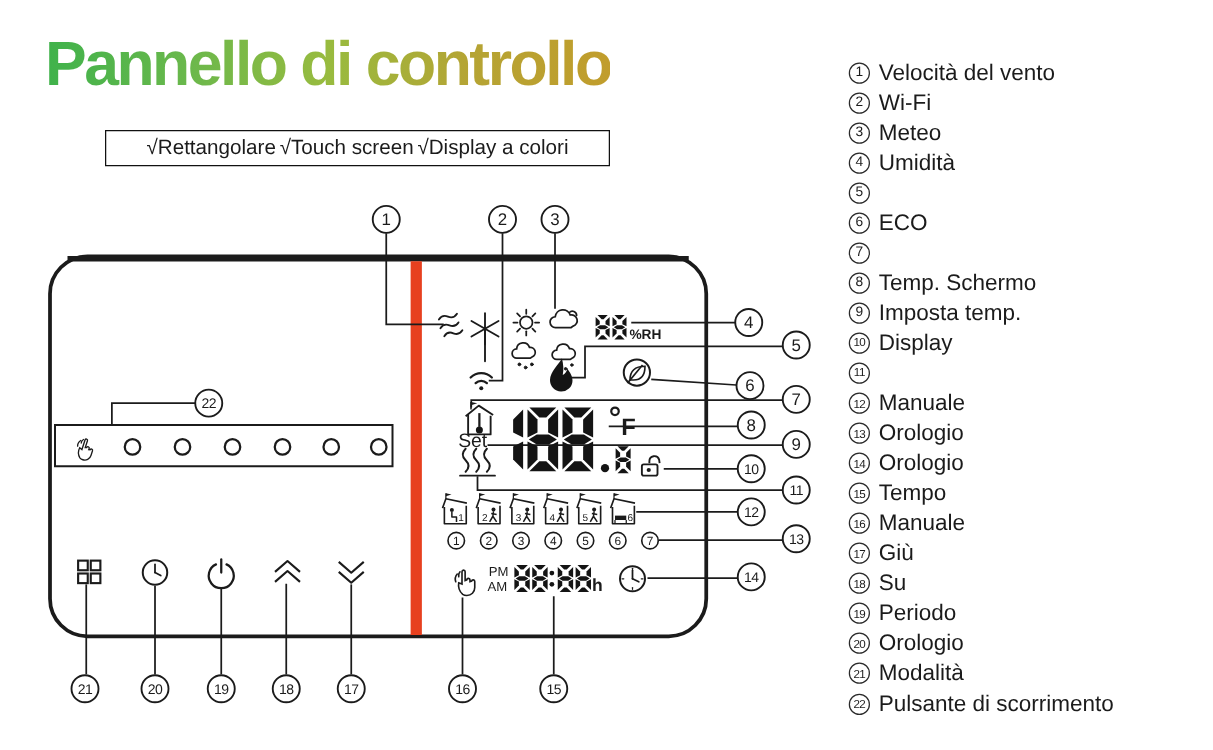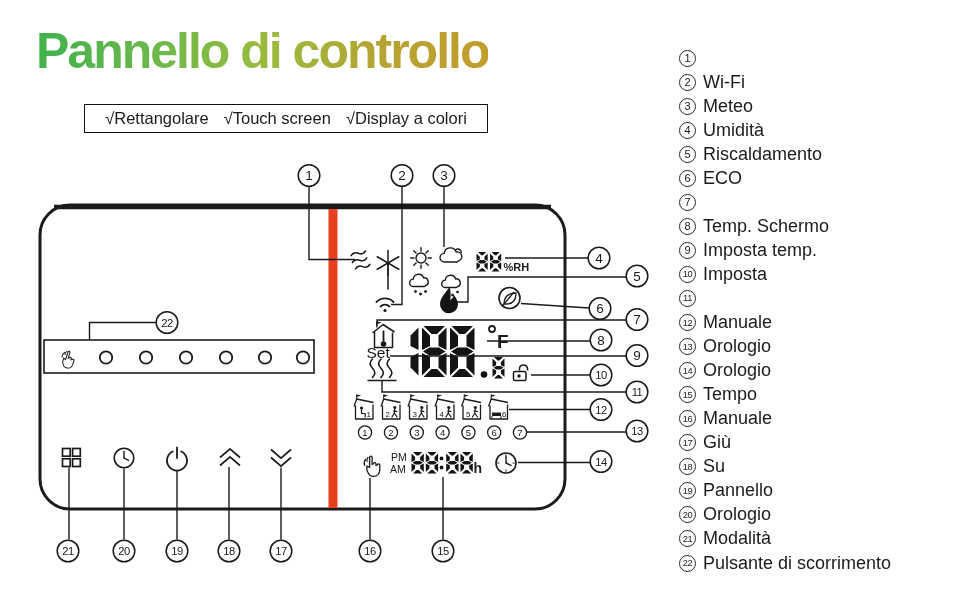--- a/index.html
+++ b/index.html
@@ -2,21 +2,21 @@
 <html><head>
 <meta charset="utf-8">
 <style>
   html,body{margin:0;padding:0;background:#fff;}
   #stage{position:relative;width:970px;height:600px;background:#fff;overflow:hidden;
          font-family:"Liberation Sans",sans-serif;color:#1b1b1b;}
   #page-title{position:absolute;left:36px;top:22px;margin:0;font-size:50px;font-weight:bold;
 .             letter-spacing:-2px;}
   #page-title{letter-spacing:-2px;color:transparent;-webkit-background-clip:text;background-clip:text;}
   #feature-box{position:absolute;left:84px;top:104px;width:402px;height:27px;border:1.5px solid #111;
-         display:flex;align-items:center;justify-content:center;gap:15px;font-size:16.5px;white-space:nowrap;}
+         display:flex;align-items:center;justify-content:center;gap:3px;font-size:16.5px;white-space:nowrap;}
   #legend{position:absolute;left:679px;top:46px;list-style:none;margin:0;padding:0;}
   #legend li{display:flex;align-items:center;height:24.06px;font-size:18px;white-space:nowrap;}
   .lnum{flex:0 0 auto;width:17px;height:17px;border:1.3px solid #2a2a2a;border-radius:50%;
         display:flex;align-items:center;justify-content:center;font-size:11px;margin-right:7px;
         box-sizing:border-box;}
   .lnum.two{font-size:9.3px;letter-spacing:-0.4px;}
   #diagram{position:absolute;left:0;top:0;}
   svg text{font-family:"Liberation Sans",sans-serif;}
 </style>
 </head>
@@ -28,55 +28,55 @@
 
   <div id="feature-box">
       <span>√Rettangolare</span>
       <span>√Touch screen</span>
       <span>√Display a colori</span>
     </div>
 
   <ul id="legend">
       <li>
         <span class="lnum">1</span>
+        <span>Velocità del vento</span>
       </li>
       <li>
         <span class="lnum">2</span>
         <span>Wi-Fi</span>
       </li>
       <li>
         <span class="lnum">3</span>
         <span>Meteo</span>
       </li>
       <li>
         <span class="lnum">4</span>
         <span>Umidità</span>
       </li>
       <li>
         <span class="lnum">5</span>
-        <span>Riscaldamento</span>
       </li>
       <li>
         <span class="lnum">6</span>
         <span>ECO</span>
       </li>
       <li>
         <span class="lnum">7</span>
       </li>
       <li>
         <span class="lnum">8</span>
         <span>Temp. Schermo</span>
       </li>
       <li>
         <span class="lnum">9</span>
         <span>Imposta temp.</span>
       </li>
       <li>
         <span class="lnum two">10</span>
-        <span>Imposta</span>
+        <span>Display</span>
       </li>
       <li>
         <span class="lnum two">11</span>
       </li>
       <li>
         <span class="lnum two">12</span>
         <span>Manuale</span>
       </li>
       <li>
         <span class="lnum two">13</span>
@@ -97,21 +97,21 @@
       <li>
         <span class="lnum two">17</span>
         <span>Giù</span>
       </li>
       <li>
         <span class="lnum two">18</span>
         <span>Su</span>
       </li>
       <li>
         <span class="lnum two">19</span>
-        <span>Pannello</span>
+        <span>Periodo</span>
       </li>
       <li>
         <span class="lnum two">20</span>
         <span>Orologio</span>
       </li>
       <li>
         <span class="lnum two">21</span>
         <span>Modalità</span>
       </li>
       <li>

